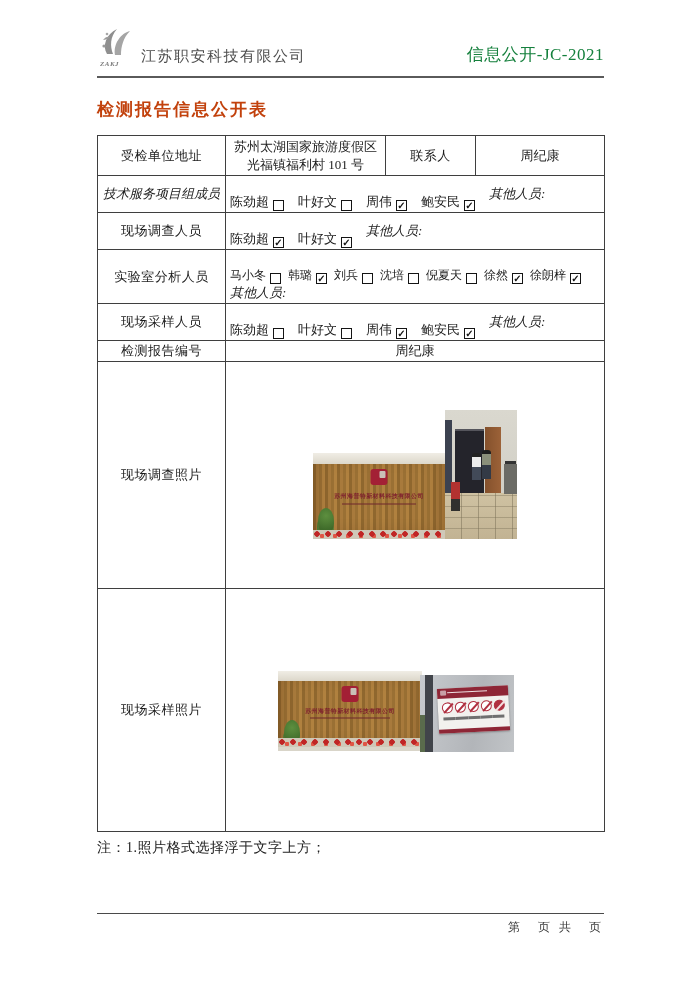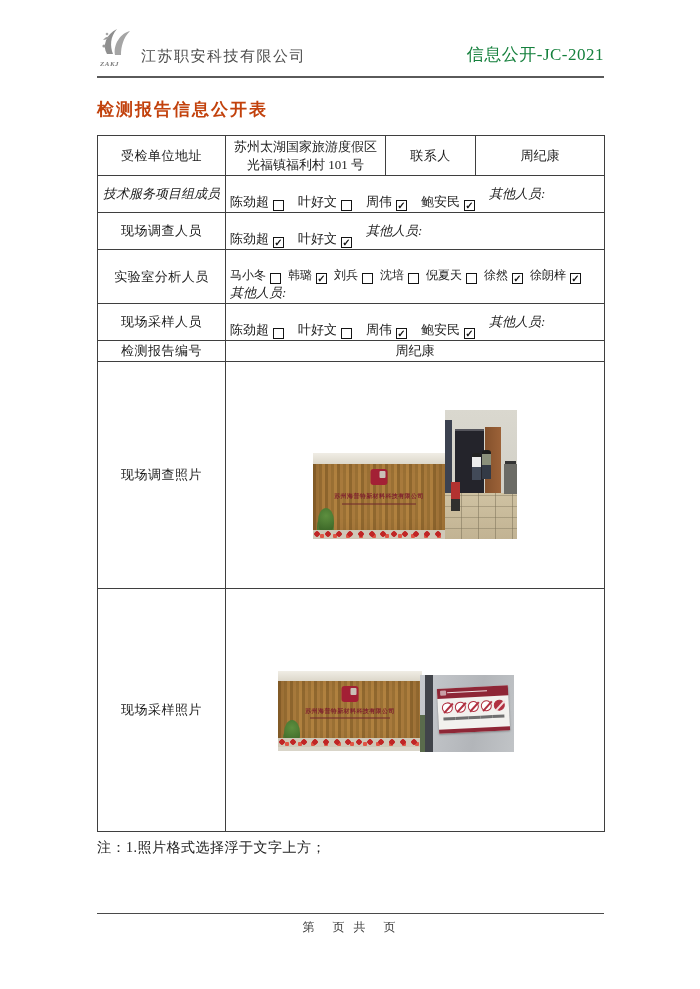--- a/index.html
+++ b/index.html
@@ -101,21 +101,21 @@
                   background:#b03040; transform:rotate(-45deg); }
   .picto.solid { background:#b03040; }
   .picto.solid::after { background:#f3dede; }
   .sign-labels { display:flex; justify-content:space-between; padding:0 7%; margin-top:5%; }
   .lb { width:13px; height:3px; background:#6f6f6f; }
   .sign-bottom { position:absolute; bottom:0; left:0; right:0; height:8%; background:#8e2636; }
 
   
   .note { margin-top:7px; font-size:14px; color:#222; letter-spacing:.5px; }
   .footer { position:absolute; left:97px; top:913px; width:507px; border-top:1.5px solid #4a4a4a;
-            text-align:center; padding-top:5px; font-size:12px; color:#3a3a3a; letter-spacing:3px; }
+            text-align:right; padding-top:5px; font-size:12px; color:#3a3a3a; letter-spacing:3px; }
 </style>
 </head>
 <body>
 
 <div class="page">
   <div class="content">
 
     <div class="header">
       <div class="logo">
         <svg width="44" height="38" viewBox="0 0 44 38">

